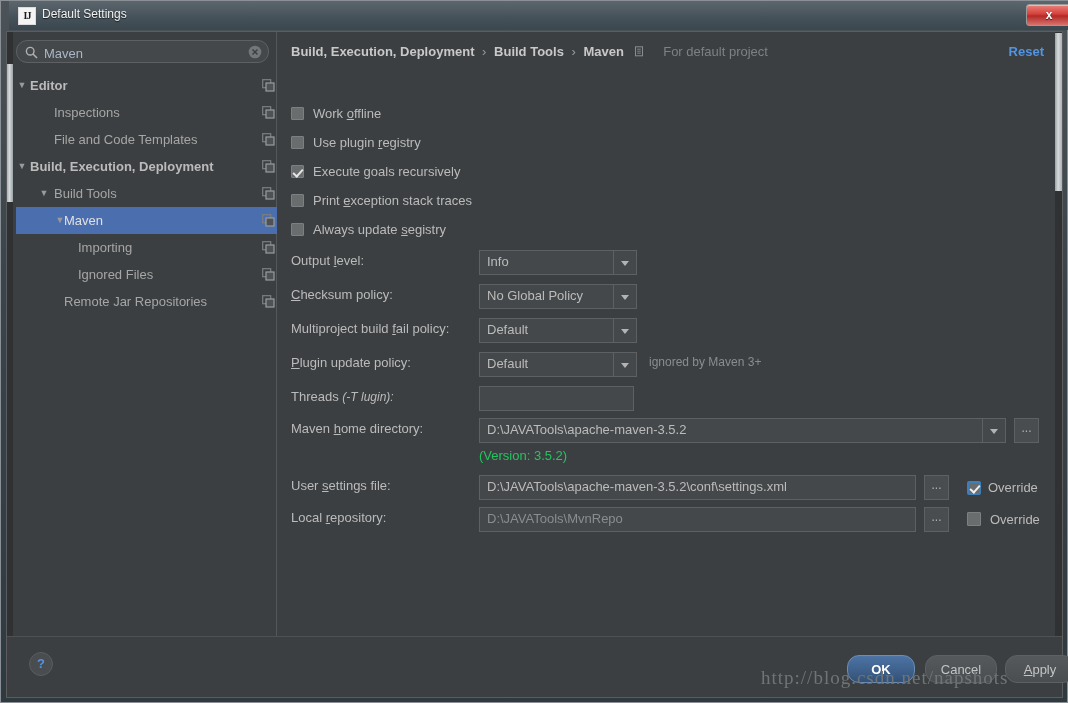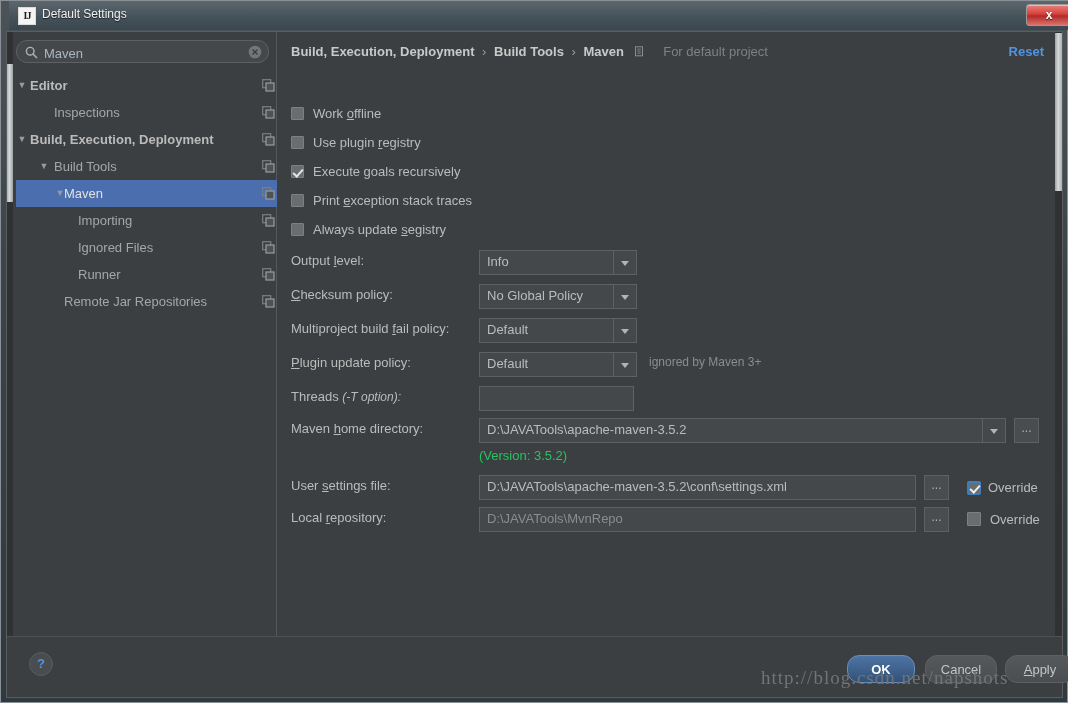--- a/index.html
+++ b/index.html
@@ -309,20 +309,27 @@
               <rect x="4" y="4" width="8" height="8" fill="#4e5254" stroke="#9a9d9f" stroke-width="1.2"></rect>
             </svg>
           </div>
           <div class="tree-row">
             <span class="lbl" style="left:38px">Inspections</span>
             <svg class="copy-ic" viewBox="0 0 13 13">
               <rect x="0.7" y="0.7" width="8" height="8" fill="none" stroke="#7c7f81" stroke-width="1.2"></rect>
               <rect x="4" y="4" width="8" height="8" fill="#4e5254" stroke="#9a9d9f" stroke-width="1.2"></rect>
             </svg>
           </div>
+          <div class="tree-row">
+            <span class="lbl" style="left:38px">File and Code Templates</span>
+            <svg class="copy-ic" viewBox="0 0 13 13">
+              <rect x="0.7" y="0.7" width="8" height="8" fill="none" stroke="#7c7f81" stroke-width="1.2"></rect>
+              <rect x="4" y="4" width="8" height="8" fill="#4e5254" stroke="#9a9d9f" stroke-width="1.2"></rect>
+            </svg>
+          </div>
           <div class="tree-row bold">
             <span class="arrow" style="left:0px">▼</span>
             <span class="lbl" style="left:14px">Build, Execution, Deployment</span>
             <svg class="copy-ic" viewBox="0 0 13 13">
               <rect x="0.7" y="0.7" width="8" height="8" fill="none" stroke="#7c7f81" stroke-width="1.2"></rect>
               <rect x="4" y="4" width="8" height="8" fill="#4e5254" stroke="#9a9d9f" stroke-width="1.2"></rect>
             </svg>
           </div>
           <div class="tree-row">
             <span class="arrow" style="left:22px">▼</span>
@@ -342,27 +349,20 @@
           </div>
           <div class="tree-row">
             <span class="lbl" style="left:62px">Importing</span>
             <svg class="copy-ic" viewBox="0 0 13 13">
               <rect x="0.7" y="0.7" width="8" height="8" fill="none" stroke="#7c7f81" stroke-width="1.2"></rect>
               <rect x="4" y="4" width="8" height="8" fill="#4e5254" stroke="#9a9d9f" stroke-width="1.2"></rect>
             </svg>
           </div>
           <div class="tree-row">
             <span class="lbl" style="left:62px">Ignored Files</span>
-            <svg class="copy-ic" viewBox="0 0 13 13">
-              <rect x="0.7" y="0.7" width="8" height="8" fill="none" stroke="#7c7f81" stroke-width="1.2"></rect>
-              <rect x="4" y="4" width="8" height="8" fill="#4e5254" stroke="#9a9d9f" stroke-width="1.2"></rect>
-            </svg>
-          </div>
-          <div class="tree-row">
-            <span class="lbl" style="left:62px">Runner</span>
             <svg class="copy-ic" viewBox="0 0 13 13">
               <rect x="0.7" y="0.7" width="8" height="8" fill="none" stroke="#7c7f81" stroke-width="1.2"></rect>
               <rect x="4" y="4" width="8" height="8" fill="#4e5254" stroke="#9a9d9f" stroke-width="1.2"></rect>
             </svg>
           </div>
           <div class="tree-row">
             <span class="lbl" style="left:48px">Remote Jar Repositories</span>
             <svg class="copy-ic" viewBox="0 0 13 13">
               <rect x="0.7" y="0.7" width="8" height="8" fill="none" stroke="#7c7f81" stroke-width="1.2"></rect>
               <rect x="4" y="4" width="8" height="8" fill="#4e5254" stroke="#9a9d9f" stroke-width="1.2"></rect>
@@ -414,21 +414,21 @@
           <div class="combo" style="left:202px; top:286px; width:158px">
             <span class="val c-val">Default</span>
             <span class="arrowbtn"></span>
           </div>
           <div class="f-label" style="top:320px"><span class="c-pre"></span><span class="mn c-mn">P</span><span class="c-post">lugin update policy:</span></div>
           <div class="combo" style="left:202px; top:320px; width:158px">
             <span class="val c-val">Default</span>
             <span class="arrowbtn"></span>
           </div>
           <div class="sidenote" style="left:372px; top:323px"><span class="c-note">ignored by Maven 3+</span></div>
-          <div class="f-label" style="top:354px"><span class="th-pre">Threads </span><span class="it th-it">(-T option):</span></div>
+          <div class="f-label" style="top:354px"><span class="th-pre">Threads </span><span class="it th-it">(-T lugin):</span></div>
           <div class="txtfield empty" style="left:202px; top:354px; width:155px">
             <span class="val th-val"></span>
           </div>
           <div class="f-label" style="top:386px"><span class="mh-pre">Maven </span><span class="mn mh-mn">h</span><span class="mh-post">ome directory:</span></div>
           <div class="combo" style="left:202px; top:386px; width:527px">
             <span class="val mh-val">D:\JAVATools\apache-maven-3.5.2</span>
             <span class="arrowbtn"></span>
           </div>
           <div class="browse-btn" style="left:737px; top:386px"><span class="mh-browse">...</span></div>
           <div class="sidenote" style="left:202px; top:416px; font-size:13px; color:#22c55e"><span class="mh-ver">(Version: 3.5.2)</span></div>

